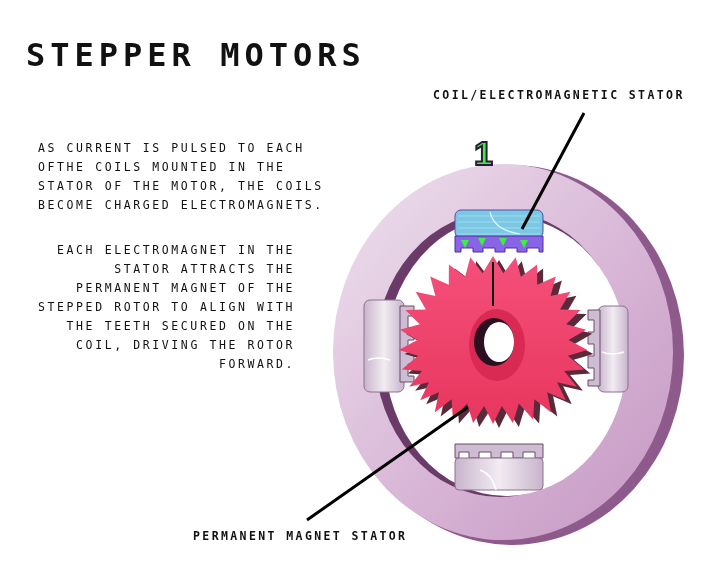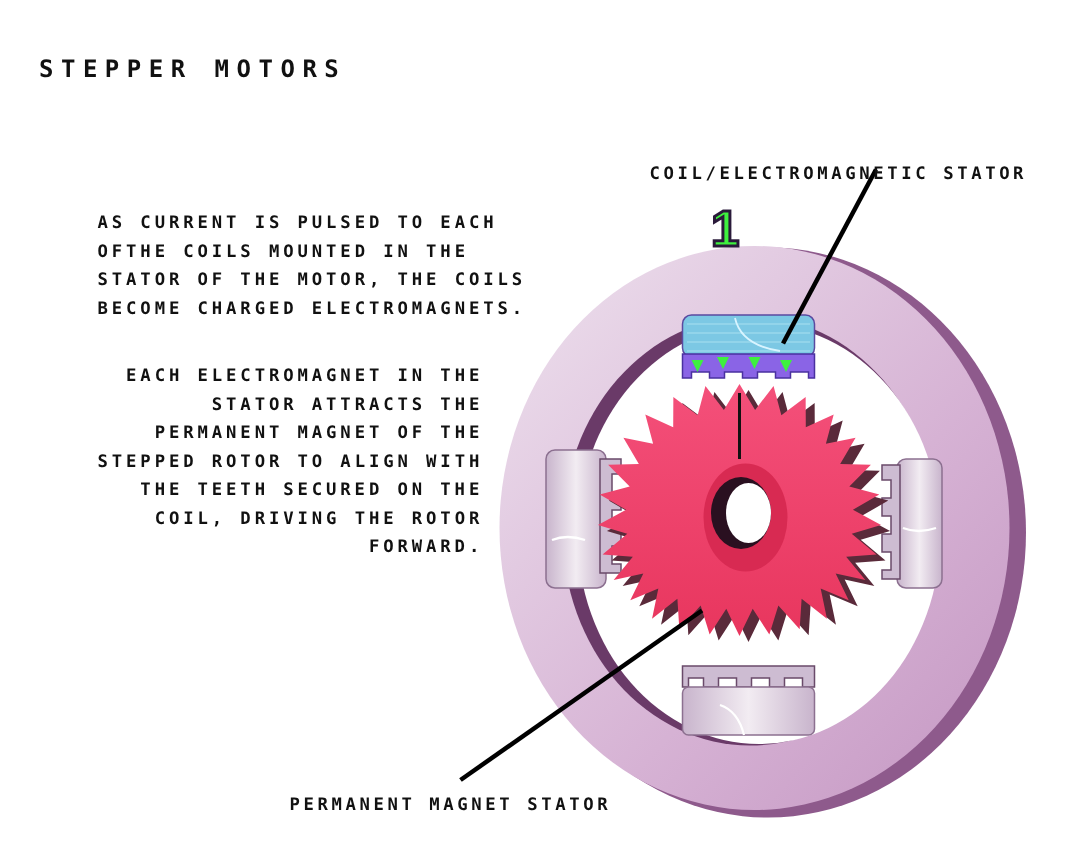--- a/index.html
+++ b/index.html
@@ -1,26 +1,26 @@
 <!DOCTYPE html>
 <html><head>
 <meta charset="utf-8">
 <style>
   html, body { margin:0; padding:0; background:#ffffff; }
   body { width:720px; height:576px; position:relative; overflow:hidden;
          font-family:"DejaVu Sans Mono","Liberation Mono",monospace; color:#111; }
-  .title { position:absolute; left:26px; top:36px; font-size:16px; font-weight:bold;
+  .title { position:absolute; left:26px; top:36px; font-size:32px; font-weight:bold;
            letter-spacing:5px; font-family:"DejaVu Sans Mono",monospace; }
-  .para { position:absolute; left:65px; font-size:11.5px; font-weight:bold; letter-spacing:2.6px;
+  .para { position:absolute; left:38px; font-size:11.5px; font-weight:normal; letter-spacing:2.6px;
           line-height:19px; white-space:pre; font-family:"DejaVu Sans Mono",monospace; }
   .p1 { top:139px; }
   .p2 { top:241px;text-align:right; }
   .label { position:absolute; font-size:11.5px; font-weight:bold; letter-spacing:2.4px;
            white-space:nowrap; font-family:"DejaVu Sans Mono",monospace; }
-  .label-coil { left:433px; top:108px; }
+  .label-coil { left:433px; top:88px; }
   .label-rotor { left:193px; top:529px; }
   .step-num { position:absolute; left:474px; top:136px; font-size:34px; font-weight:bold;
               color:#3ef03e; -webkit-text-stroke:2px #2a1a3a; font-family:"Liberation Sans",sans-serif; line-height:1; }
   .diagram { position:absolute; left:0; top:0; width:720px; height:576px; }
 </style>
 </head>
 <body>
 
 <svg class="diagram" viewBox="0 0 720 576" xmlns="http://www.w3.org/2000/svg">
   <defs>

